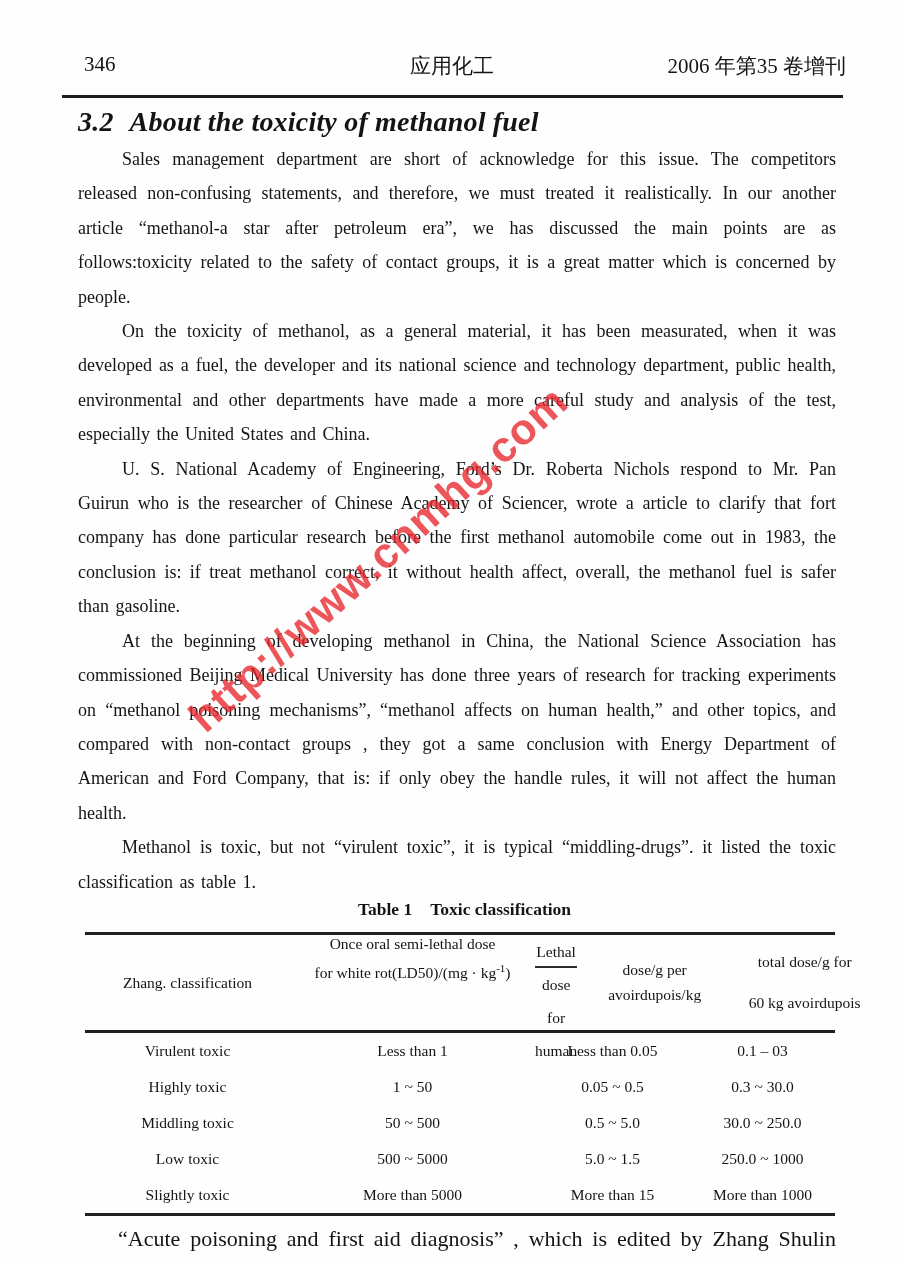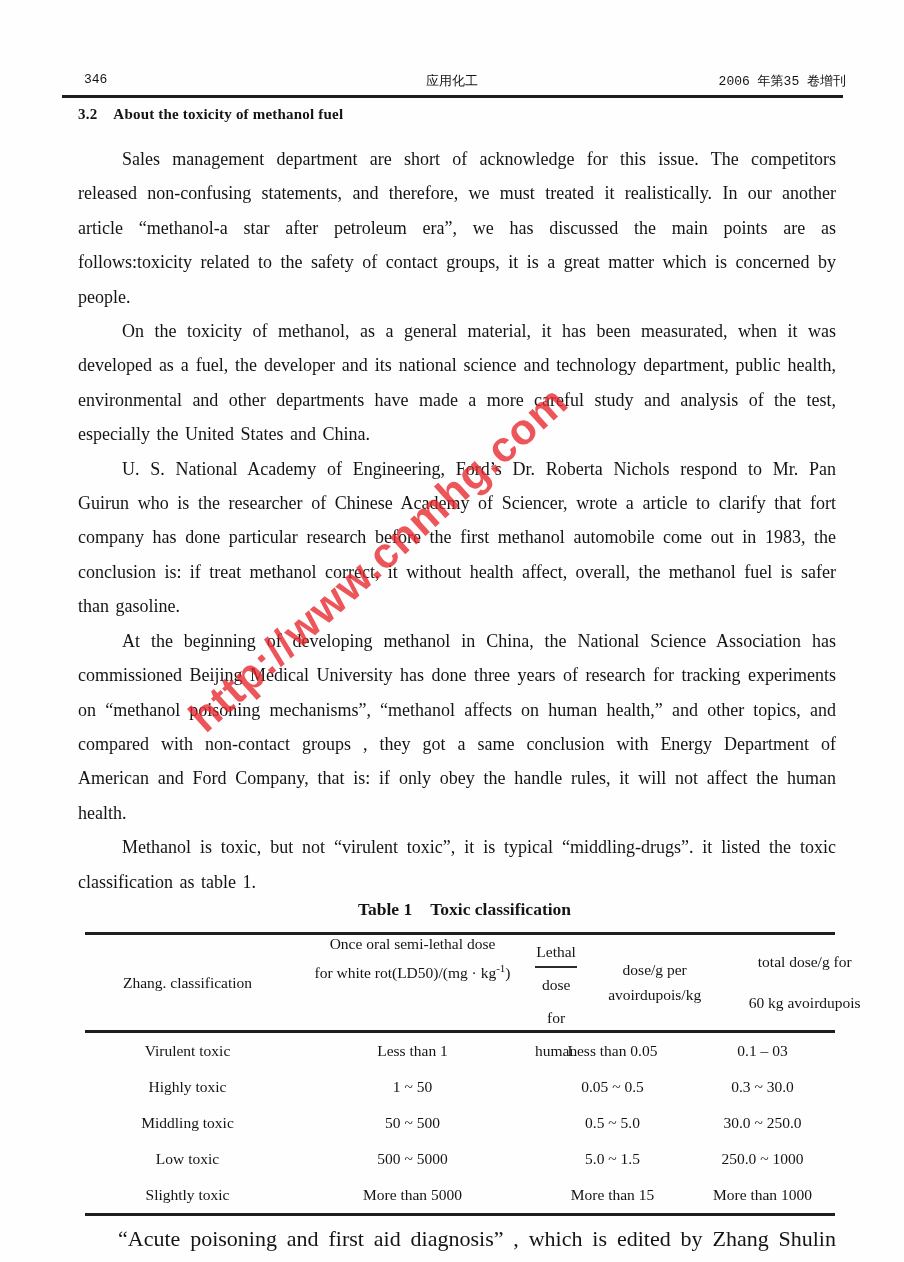--- a/index.html
+++ b/index.html
@@ -4,28 +4,28 @@
 <style>
   * { margin:0; padding:0; box-sizing:border-box; }
   html,body { background:#888; }
   .page {
     position:relative; width:904px; height:1262px; margin:0 auto;
     background:#fefefe; color:#141414;
     font-family:"Liberation Serif", serif;
     overflow:hidden;
   }
   
-  .running-header { position:absolute; top:72px; left:0; width:100%; height:26px; font-size:13px;font-family:Liberation Mono, monospace; }
+  .running-header { position:absolute; top:52px; left:0; width:100%; height:26px; font-size:21px; }
   .rh-left  { position:absolute; left:84px;  top:0; }
   .rh-center{ position:absolute; left:0; top:0; width:100%; text-align:center; }
   .rh-right { position:absolute; right:58px; top:0; }
   .header-rule { position:absolute; top:95px; left:62px; width:781px; height:0; border-top:3px solid #1d1d1d; }
 
   
-  .section-heading { position:absolute; top:106px; left:78px; font-size:15px; font-weight:bold; letter-spacing:0.2px; }
+  .section-heading { position:absolute; top:106px; left:78px; font-size:28px; font-weight:bold; letter-spacing:0.2px;font-style:italic; }
   .section-number { margin-right:16px; }
 
   
   .body-text {
     position:absolute; top:142px; left:78px; width:758px;
     font-size:18px; line-height:34.4px; text-align:justify; word-spacing:2px;
   }
   .body-text p { text-indent:44px; }
 
   

